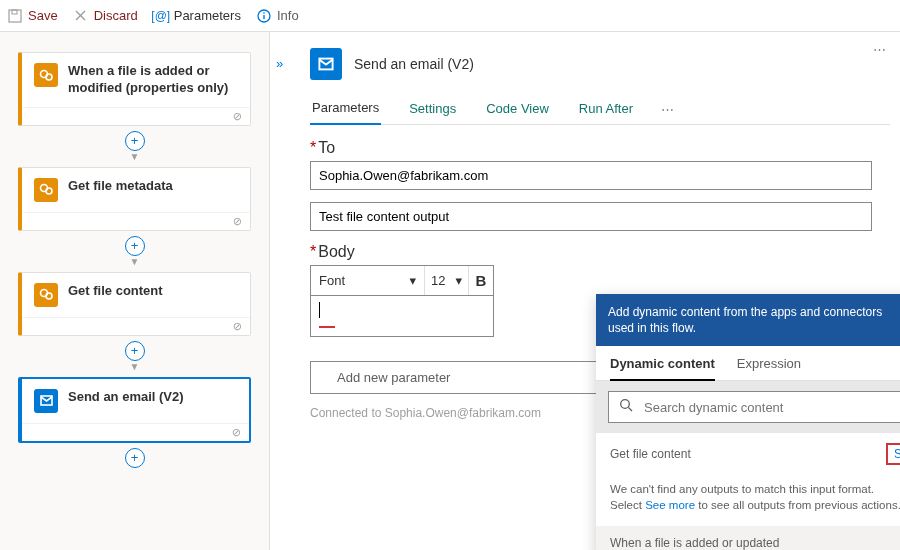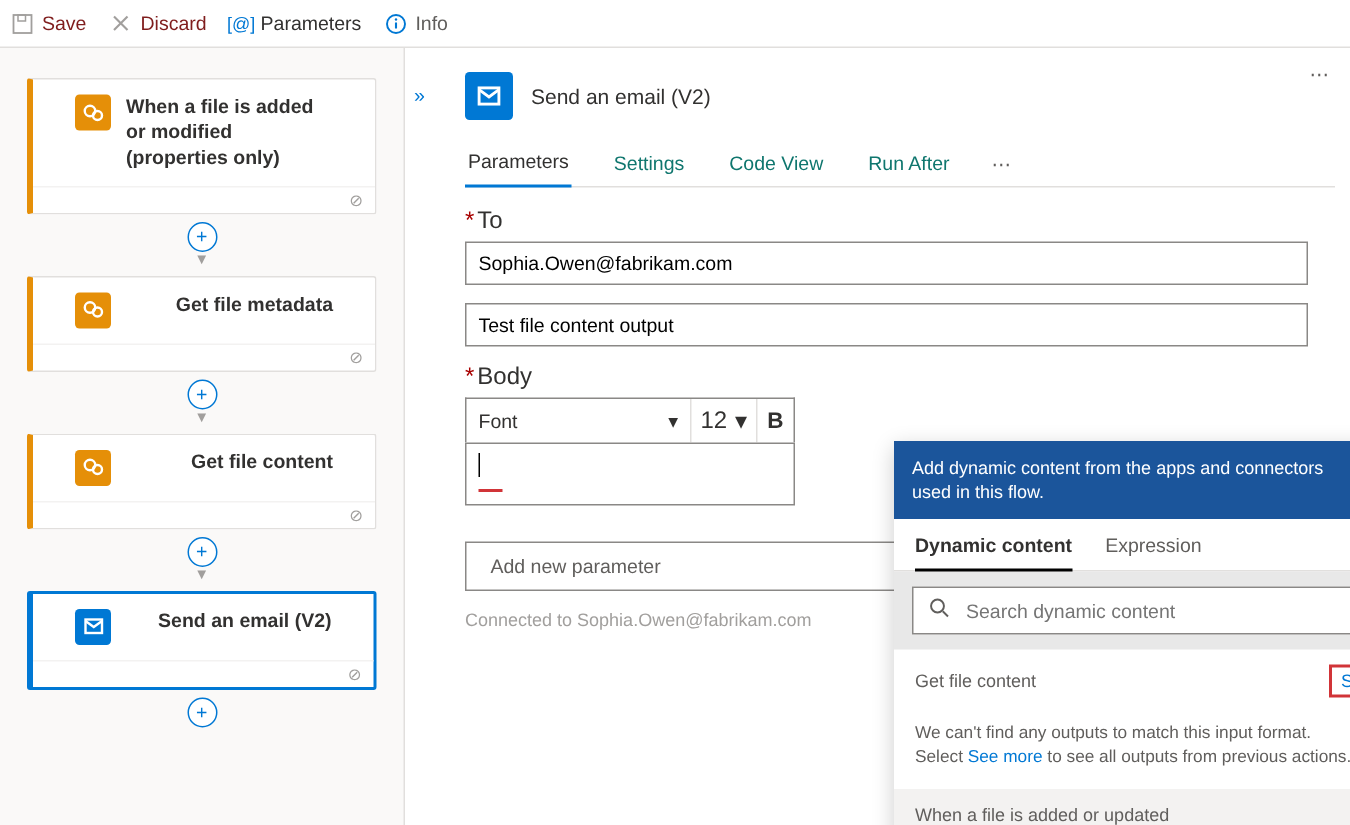--- a/index.html
+++ b/index.html
@@ -6,21 +6,21 @@
   body { font-family: "Segoe UI", sans-serif; font-size: 13px; color: #323130; background: #fff; width: 900px; height: 550px; overflow: hidden; }
   .toolbar { display: flex; align-items: center; height: 32px; border-bottom: 1px solid #e1dfdd; padding: 0 8px; gap: 16px; }
   .toolbar-item { display: flex; align-items: center; gap: 6px; color: #605e5c; cursor: pointer; }
   .toolbar-item.muted { color: #7f1d1d; }
   .toolbar-item.blue { color: #0078d4; }
   .toolbar-icon { width: 14px; height: 14px; display: inline-flex; align-items: center; justify-content: center; }
   .main { display: flex; height: 518px; }
   .left { width: 270px; background: #faf9f8; border-right: 1px solid #e1dfdd; padding: 20px 18px; overflow: hidden; }
   .step { background: #fff; border: 1px solid #e1dfdd; border-left: 4px solid #e58f08; border-radius: 2px; margin-bottom: 6px; position: relative; }
   .step.selected { border: 2px solid #0078d4; border-left: 4px solid #0078d4; }
-  .step-head { display: flex; align-items: flex-start; padding: 10px 28px; gap: 10px; justify-content: space-between; }
+  .step-head { display: flex; align-items: flex-start; padding: 10px 12px; gap: 10px; }
   .step-icon { width: 24px; height: 24px; border-radius: 3px; display: flex; align-items: center; justify-content: center; flex-shrink: 0; }
   .step-icon.orange { background: #e58f08; }
   .step-icon.blue { background: #0078d4; }
   .step-title { font-weight: 600; font-size: 13px; line-height: 1.3; }
   .step-foot { height: 18px; border-top: 1px solid #f3f2f1; display: flex; justify-content: flex-end; align-items: center; padding-right: 8px; color: #a19f9d; font-size: 11px; }
   .connector { display: flex; flex-direction: column; align-items: center; margin: -1px 0 5px; }
   .plus-circle { width: 20px; height: 20px; border: 1px solid #0078d4; border-radius: 50%; background: #fff; display: flex; align-items: center; justify-content: center; color: #0078d4; font-size: 13px; line-height: 1; cursor: pointer; }
   .arrow-down { color: #a19f9d; font-size: 10px; line-height: 1; margin-top: 1px; }
   .right { flex: 1; padding: 16px 10px 16px 12px; position: relative; overflow: hidden; }
   .collapse-chev { position: absolute; top: 24px; left: 6px; color: #0078d4; font-size: 13px; cursor: pointer; }
@@ -30,29 +30,29 @@
   .dots { position: absolute; top: 10px; right: 14px; color: #605e5c; cursor: pointer; }
   .tabs { display: flex; gap: 26px; margin-left: 28px; border-bottom: 1px solid #e1dfdd; margin-bottom: 14px; align-items: center; }
   .tab { padding: 6px 2px 8px; cursor: pointer; color: #0f766e; }
   .tab.active { color: #323130; border-bottom: 2px solid #0078d4; margin-bottom: -1px; }
   .tab-dots { color: #605e5c; cursor: pointer; }
   .form { margin-left: 28px; }
   .label { font-size: 16px; margin-bottom: 4px; display: block; }
   .req { color: #a80000; margin-right: 2px; }
   .text-input { width: 562px; border: 1px solid #8a8886; padding: 6px 8px; font-size: 13px; margin-bottom: 12px; background: #fff; }
   .body-row { display: flex; align-items: flex-start; gap: 10px; }
-  .body-editor { width: 220px; }
+  .body-editor { width: 184px; }
   .editor-toolbar { display: flex; align-items: center; border: 1px solid #8a8886; border-bottom: none; background: #fff; height: 30px; }
   .font-sel { flex: 1; padding: 0 8px; border-right: 1px solid #e1dfdd; display: flex; align-items: center; justify-content: space-between; height: 100%; font-size: 13px; cursor: pointer; }
-  .size-sel { width: 44px; padding: 0 6px; border-right: 1px solid #e1dfdd; display: flex; align-items: center; justify-content: space-between; height: 100%; font-size: 16px; cursor: pointer; }
+  .size-sel { width: 44px; padding: 0 6px; border-right: 1px solid #e1dfdd; display: flex; align-items: center; justify-content: space-between; height: 100%; font-size: 13px; cursor: pointer; }
   .bold-btn { width: 24px; text-align: center; font-weight: bold; font-size: 15px; cursor: pointer; }
   .editor-area { border: 1px solid #8a8886; height: 42px; padding: 4px 6px; background: #fff; position: relative; }
   .cursor-line { position: absolute; left: 8px; top: 6px; width: 1px; height: 16px; background: #000; }
   .red-underline { position: absolute; left: 8px; bottom: 8px; width: 16px; height: 2px; background: #d13438; }
-  .add-param { width: 562px; border: 1px solid #8a8886; padding: 8px 16px; margin-top: 24px; color: #605e5c; cursor: pointer; background: #fff; }
+  .add-param { width: 562px; border: 1px solid #8a8886; padding: 8px 26px; margin-top: 24px; color: #605e5c; cursor: pointer; background: #fff; }
   .connected { margin-top: 12px; color: #a19f9d; font-size: 12px; }
   
   .popover { position: absolute; top: 262px; left: 326px; width: 372px; background: #fff; box-shadow: 0 4px 14px rgba(0,0,0,0.2); }
   .pop-head { background: #1b559b; color: #fff; padding: 10px 12px; display: flex; justify-content: space-between; align-items: flex-start; font-size: 12px; }
   .pop-head-text { width: 290px; line-height: 1.35; }
   .pop-tabs { display: flex; gap: 22px; padding: 10px 14px 0; border-bottom: 1px solid #e1dfdd; background: #fff; }
   .pop-tab { padding-bottom: 8px; cursor: pointer; font-size: 13px; color: #605e5c; }
   .pop-tab.active { color: #323130; font-weight: 600; border-bottom: 2px solid #000000; margin-bottom: -1px; }
   .pop-search-wrap { background: #e8e8e8; padding: 10px 12px; }
   .pop-search { display: flex; align-items: center; background: #fff; border: 1px solid #8a8886; padding: 6px 10px; gap: 10px; }

